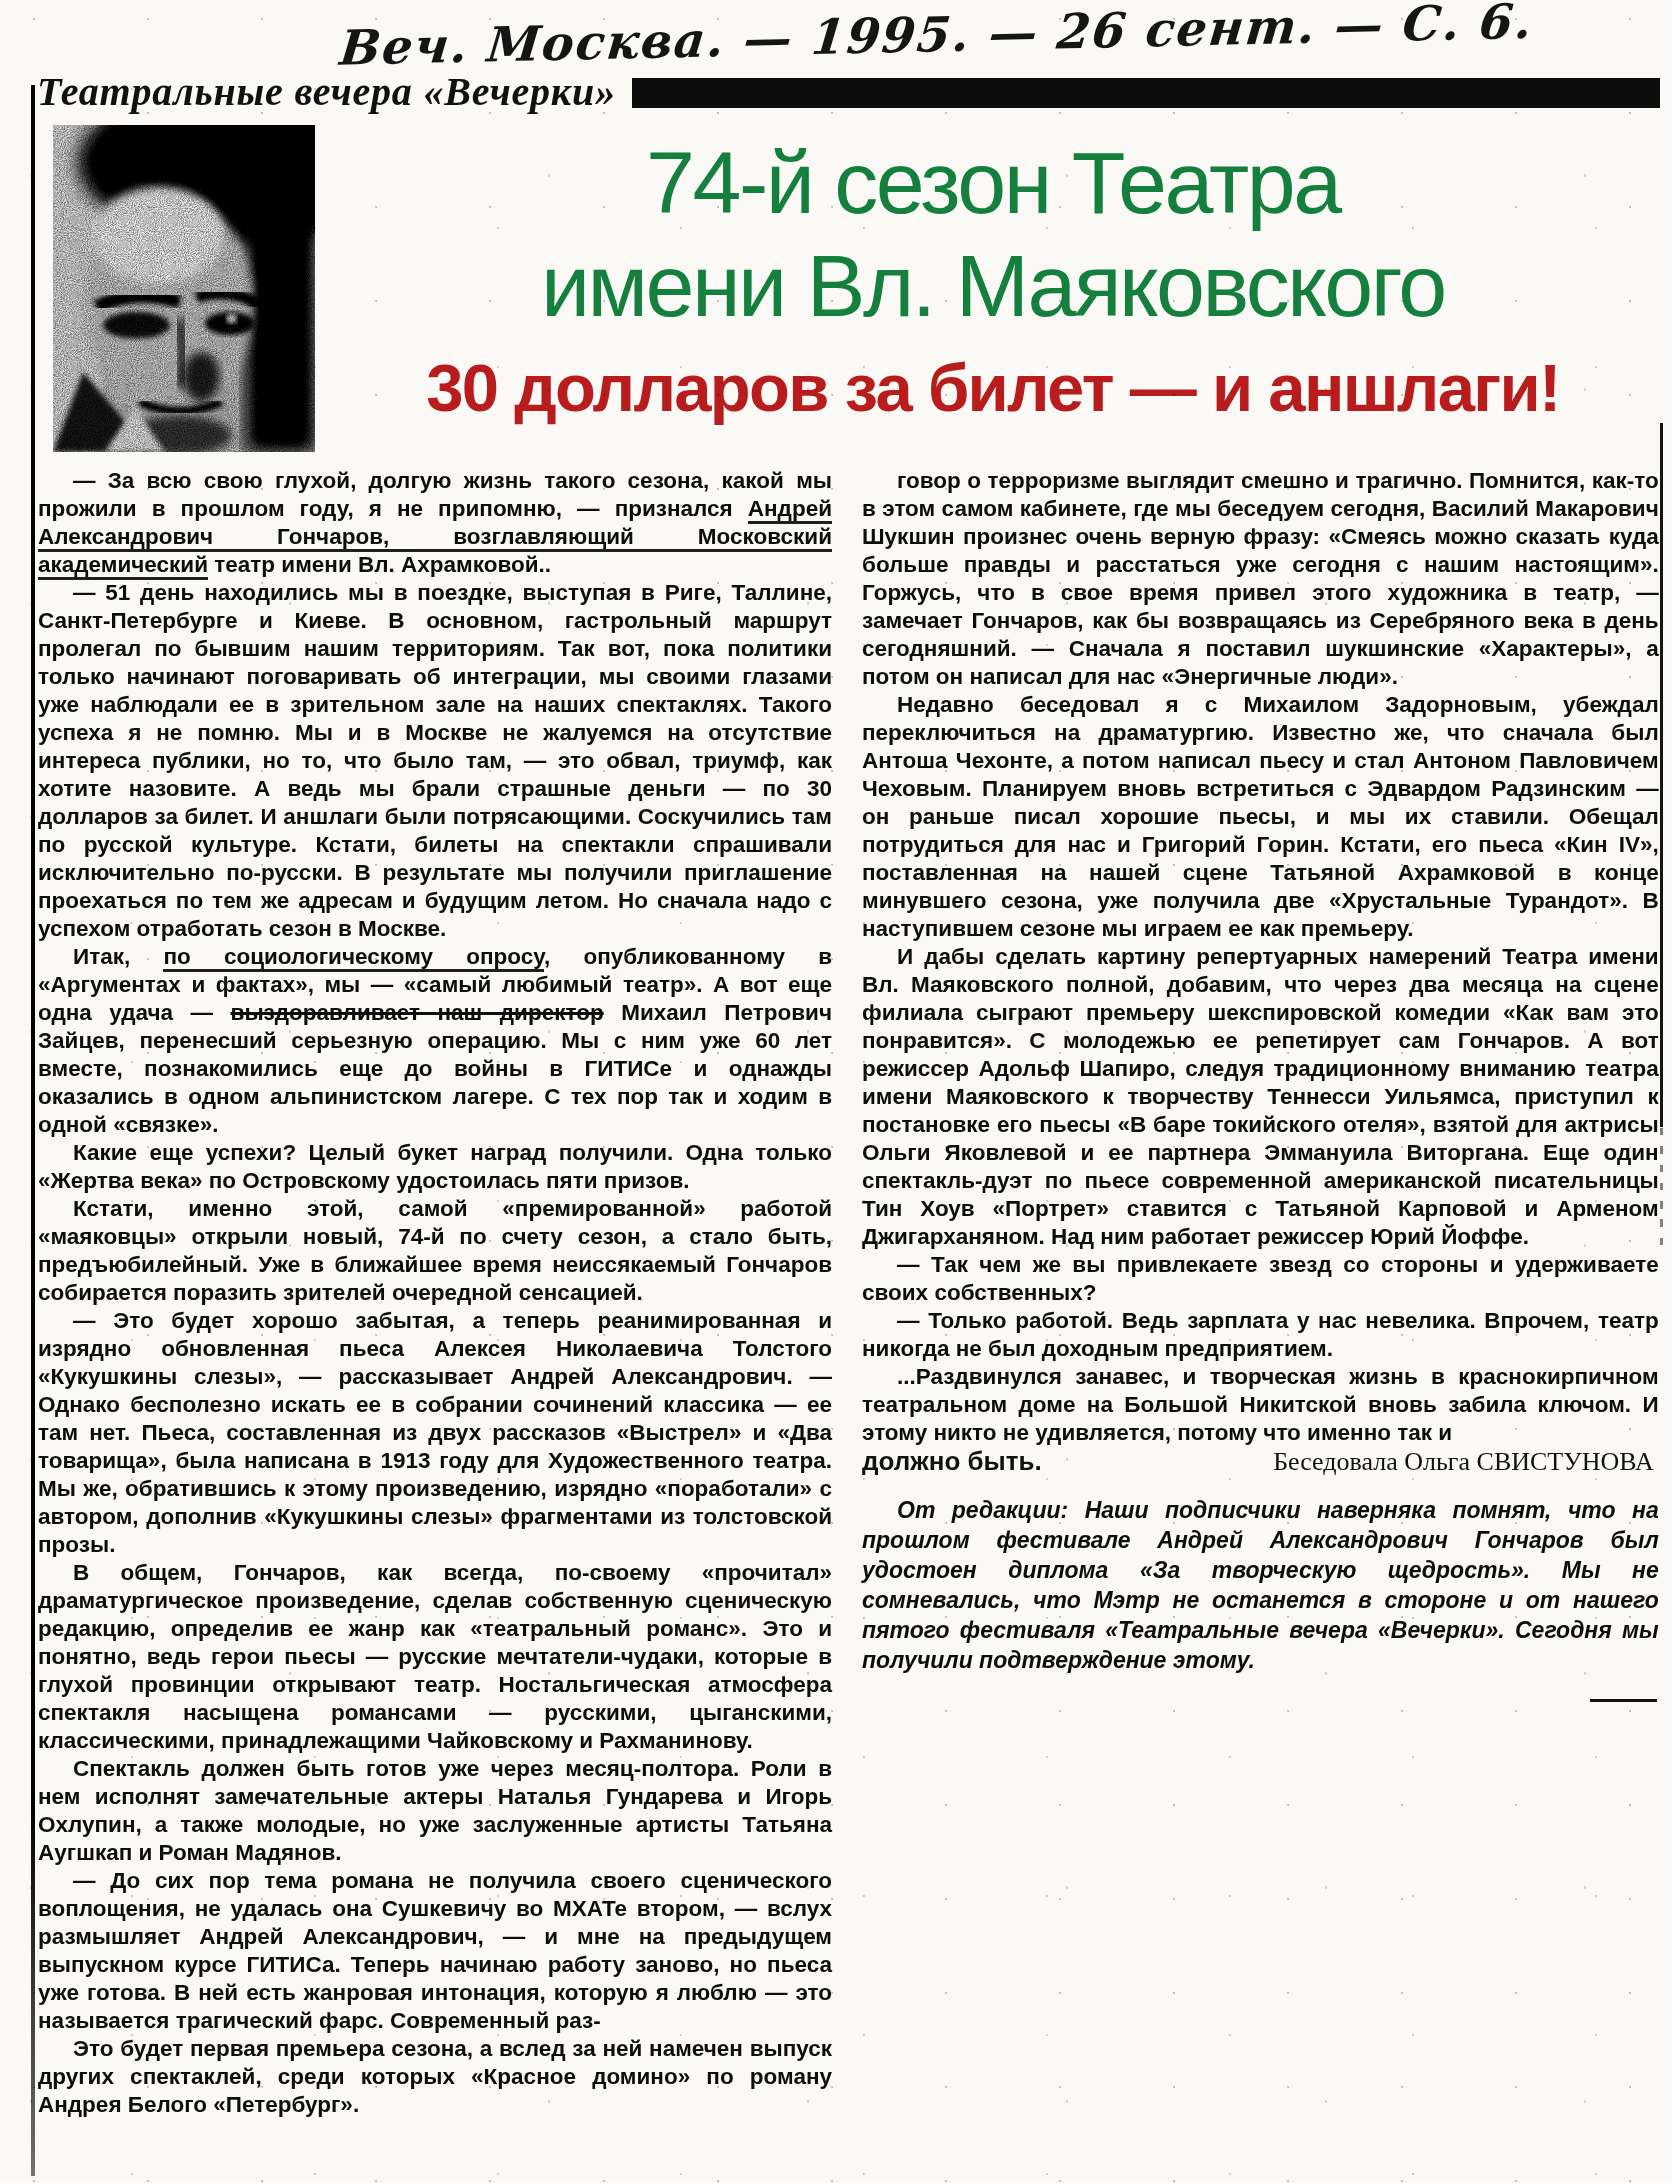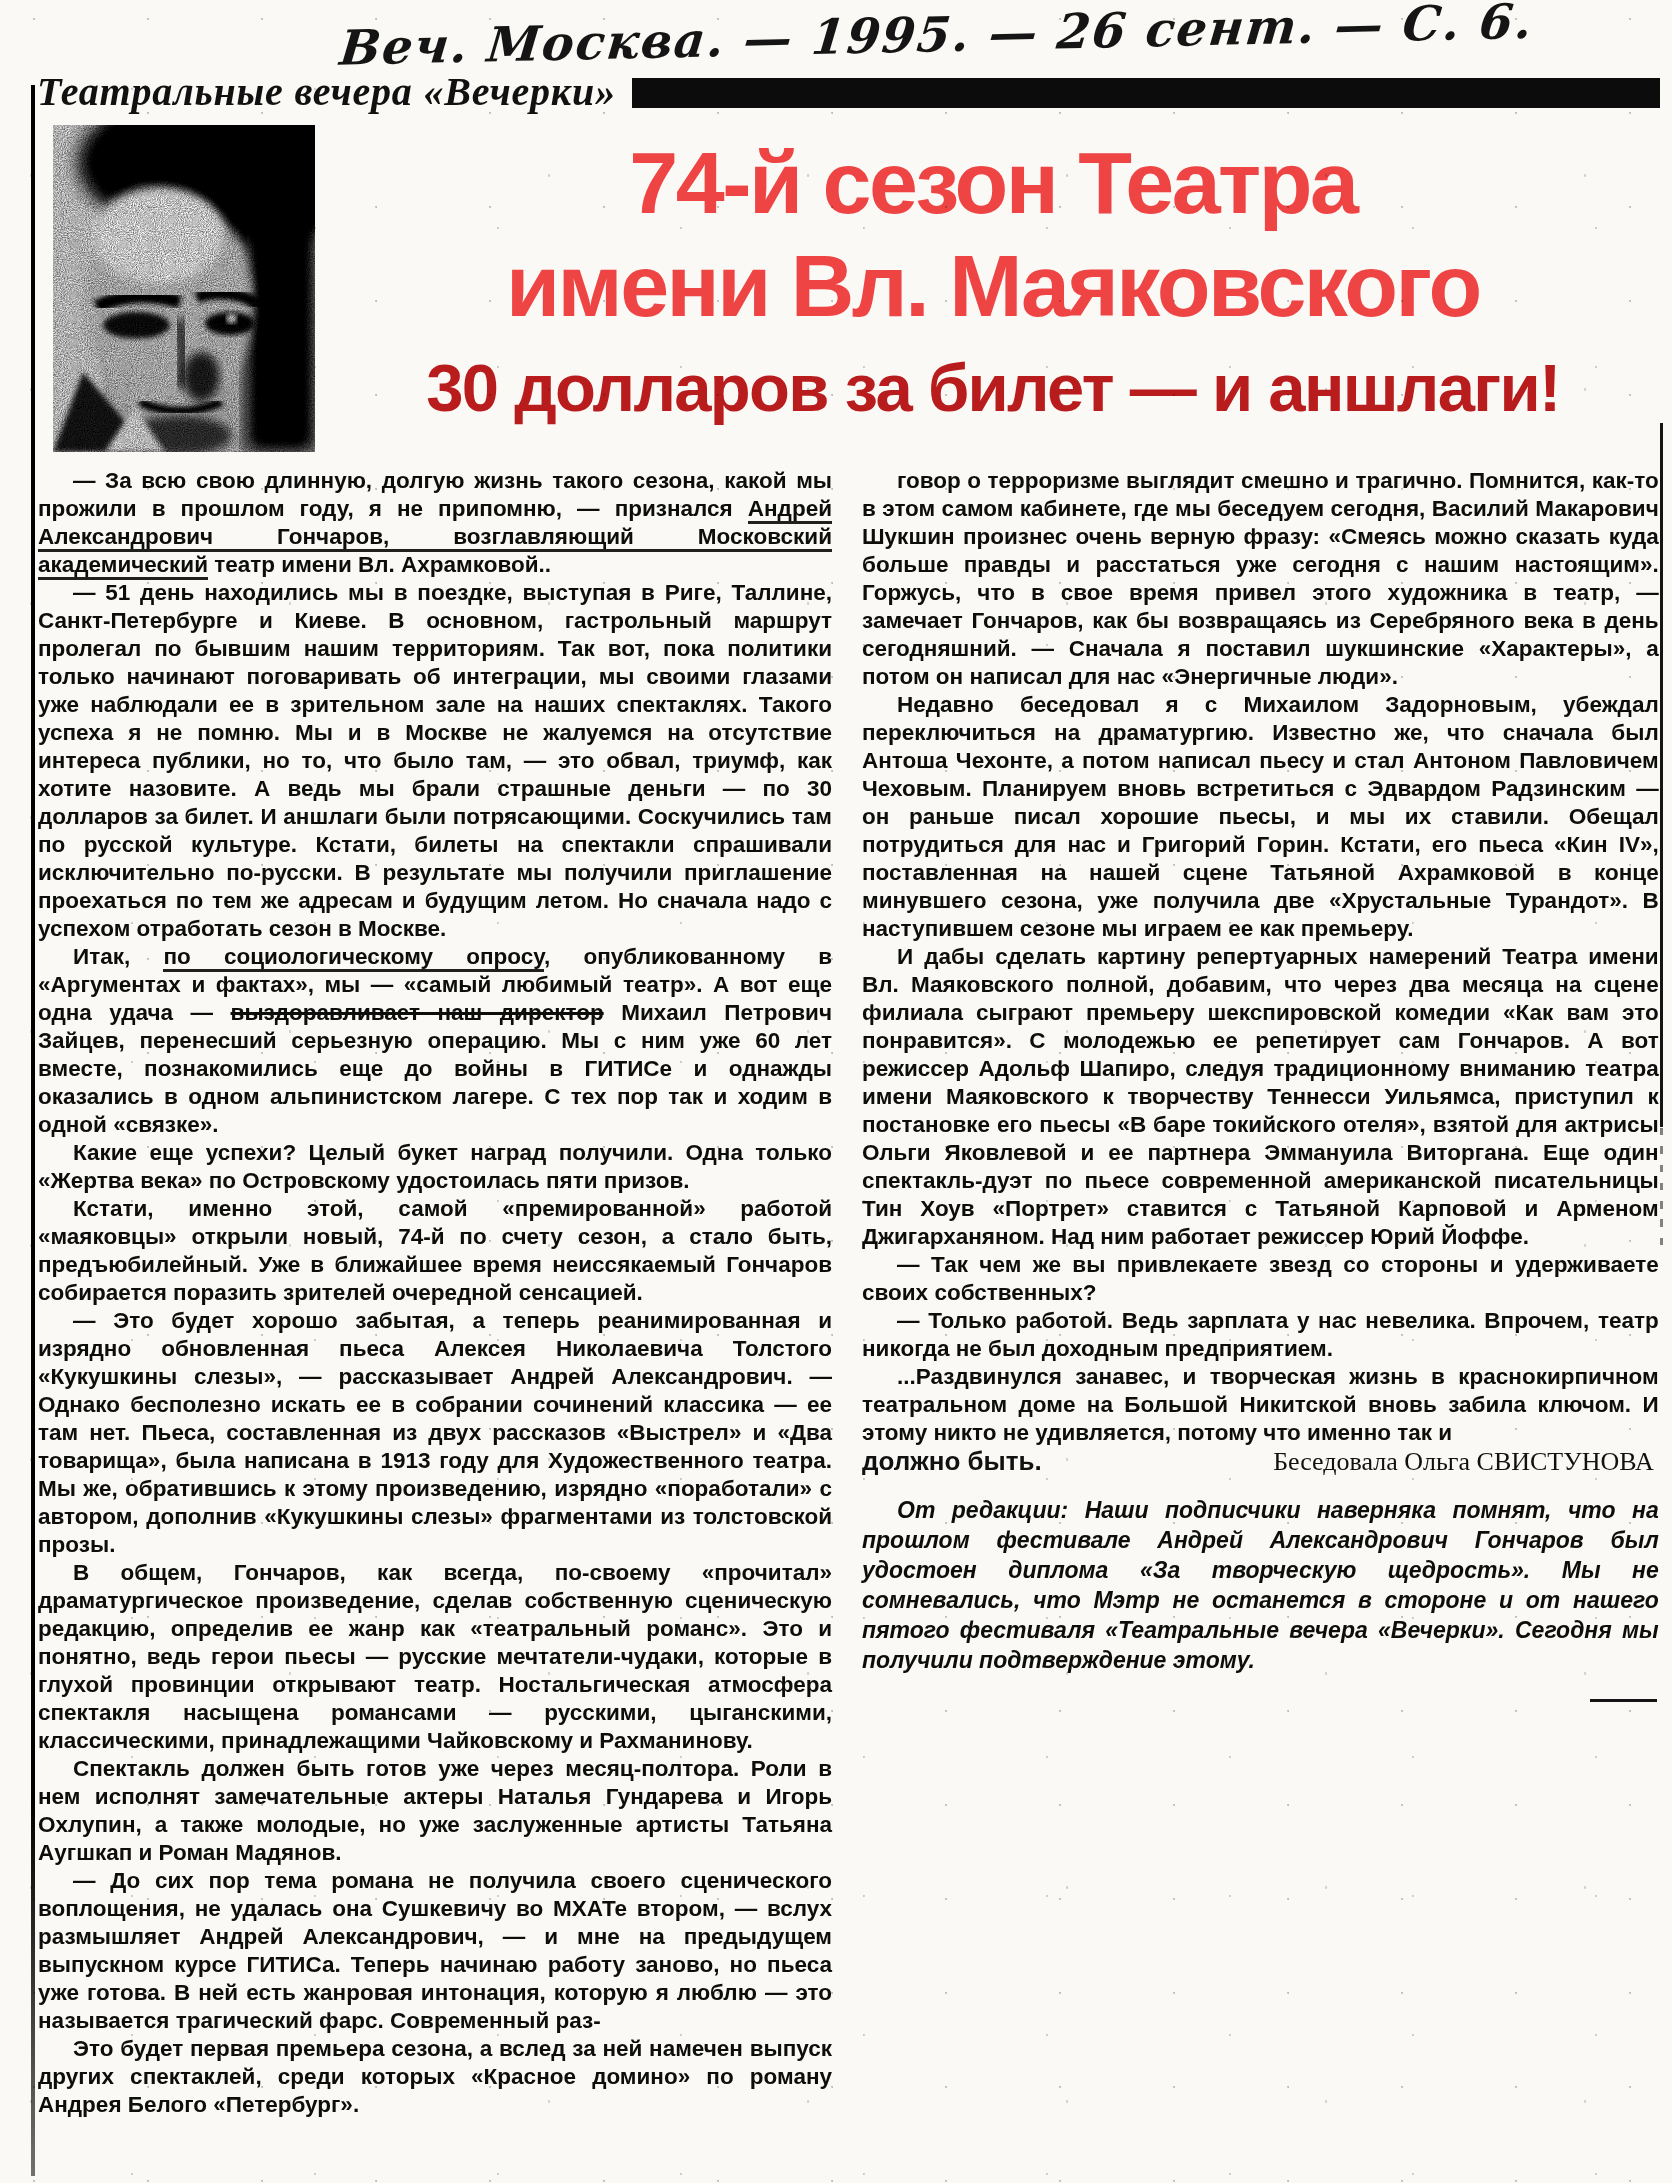--- a/index.html
+++ b/index.html
@@ -32,21 +32,21 @@
   .rubric-row{position:absolute; left:37px; top:68px; right:11.7px;
     display:flex; align-items:center; gap:16.7px;}
   .rubric{font-family:"Liberation Serif", serif; font-style:italic; font-weight:700;
     font-size:40px; white-space:nowrap; letter-spacing:0.8px;}
   .rubric-bar{flex:1; height:30px; background:#0c0c0c; margin-top:3.3px;}
 
   .photo{position:absolute; left:53px; top:125px; width:262px; height:327px; background:#b9b7b2;}
   .photo svg{width:100%; height:100%; display:block; filter:grayscale(1) contrast(1.25);}
 
   .headline{position:absolute; left:327px; top:132px; right:13.3px; text-align:center;}
-  .hl{font-weight:700; font-size:88px; line-height:1.17; letter-spacing:-2.5px; color:#ef4444;}
+  .hl{font-weight:400; font-size:88px; line-height:1.17; letter-spacing:-2.5px; color:#15803d;}
   .hl-sub{font-weight:700; font-size:67px; line-height:1.1; letter-spacing:-1.7px; margin-top:13.3px; color:#b91c1c;}
 
   .columns{position:absolute; left:38px; top:467px; right:13.3px; display:flex; gap:30px;}
   .col{width:794px;}
   .col.right{width:auto; flex:1;}
   .col p{margin:0; text-indent:35px; text-align:justify;
     font-size:22.5px; line-height:28px; font-weight:700; color:#0d0d0c;}
   .pen-u{border-bottom:3.3px solid rgba(8,8,8,.9);}
   .pen-strike{text-decoration:line-through; text-decoration-thickness:3.3px;}
 
@@ -117,21 +117,21 @@
 
   <div class="headline">
     <div class="hl">74-й сезон Театра</div>
     <div class="hl">имени Вл. Маяковского</div>
     <div class="hl-sub">30 долларов за билет — и аншлаги!</div>
   </div>
 
   <div class="columns">
 
     <div class="col">
-      <p><span>— За всю свою длинную, долгую жизнь такого сезона, какой мы прожили в прошлом году, я не припомню, — признался </span><span class="pen-u">Андрей Александрович Гончаров, возглавляющий Московский академический</span><span> театр имени Вл. Ахрамковой..</span></p>
+      <p><span>— За всю свою глухой, долгую жизнь такого сезона, какой мы прожили в прошлом году, я не припомню, — признался </span><span class="pen-u">Андрей Александрович Гончаров, возглавляющий Московский академический</span><span> театр имени Вл. Ахрамковой..</span></p>
       <p>— 51 день находились мы в поездке, выступая в Риге, Таллине, Санкт-Петербурге и Киеве. В основном, гастрольный маршрут пролегал по бывшим нашим территориям. Так вот, пока политики только начинают поговаривать об интеграции, мы своими глазами уже наблюдали ее в зрительном зале на наших спектаклях. Такого успеха я не помню. Мы и в Москве не жалуемся на отсутствие интереса публики, но то, что было там, — это обвал, триумф, как хотите назовите. А ведь мы брали страшные деньги — по 30 долларов за билет. И аншлаги были потрясающими. Соскучились там по русской культуре. Кстати, билеты на спектакли спрашивали исключительно по-русски. В результате мы получили приглашение проехаться по тем же адресам и будущим летом. Но сначала надо с успехом отработать сезон в Москве.</p>
       <p><span>Итак, </span><span class="pen-u">по социологическому опросу</span><span>, опубликованному в «Аргументах и фактах», мы — «самый любимый театр». А вот еще одна удача — </span><span class="pen-strike">выздоравливает наш директор</span><span> Михаил Петрович Зайцев, перенесший серьезную операцию. Мы с ним уже 60 лет вместе, познакомились еще до войны в ГИТИСе и однажды оказались в одном альпинистском лагере. С тех пор так и ходим в одной «связке».</span></p>
       <p>Какие еще успехи? Целый букет наград получили. Одна только «Жертва века» по Островскому удостоилась пяти призов.</p>
       <p>Кстати, именно этой, самой «премированной» работой «маяковцы» открыли новый, 74-й по счету сезон, а стало быть, предъюбилейный. Уже в ближайшее время неиссякаемый Гончаров собирается поразить зрителей очередной сенсацией.</p>
       <p>— Это будет хорошо забытая, а теперь реанимированная и изрядно обновленная пьеса Алексея Николаевича Толстого «Кукушкины слезы», — рассказывает Андрей Александрович. — Однако бесполезно искать ее в собрании сочинений классика — ее там нет. Пьеса, составленная из двух рассказов «Выстрел» и «Два товарища», была написана в 1913 году для Художественного театра. Мы же, обратившись к этому произведению, изрядно «поработали» с автором, дополнив «Кукушкины слезы» фрагментами из толстовской прозы.</p>
       <p>В общем, Гончаров, как всегда, по-своему «прочитал» драматургическое произведение, сделав собственную сценическую редакцию, определив ее жанр как «театральный романс». Это и понятно, ведь герои пьесы — русские мечтатели-чудаки, которые в глухой провинции открывают театр. Ностальгическая атмосфера спектакля насыщена романсами — русскими, цыганскими, классическими, принадлежащими Чайковскому и Рахманинову.</p>
       <p>Спектакль должен быть готов уже через месяц-полтора. Роли в нем исполнят замечательные актеры Наталья Гундарева и Игорь Охлупин, а также молодые, но уже заслуженные артисты Татьяна Аугшкап и Роман Мадянов.</p>
       <p>— До сих пор тема романа не получила своего сценического воплощения, не удалась она Сушкевичу во МХАТе втором, — вслух размышляет Андрей Александрович, — и мне на предыдущем выпускном курсе ГИТИСа. Теперь начинаю работу заново, но пьеса уже готова. В ней есть жанровая интонация, которую я люблю — это называется трагический фарс. Современный раз-</p>
       <p>Это будет первая премьера сезона, а вслед за ней намечен выпуск других спектаклей, среди которых «Красное домино» по роману Андрея Белого «Петербург».</p>
     </div>

